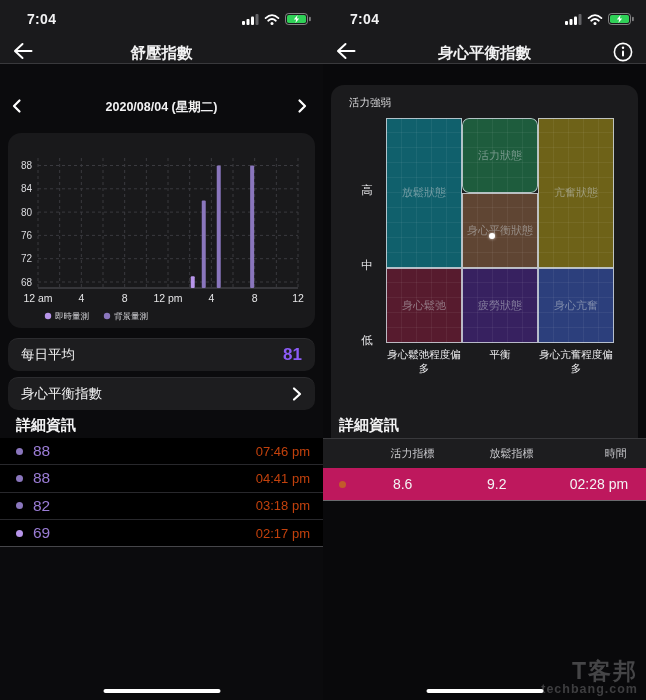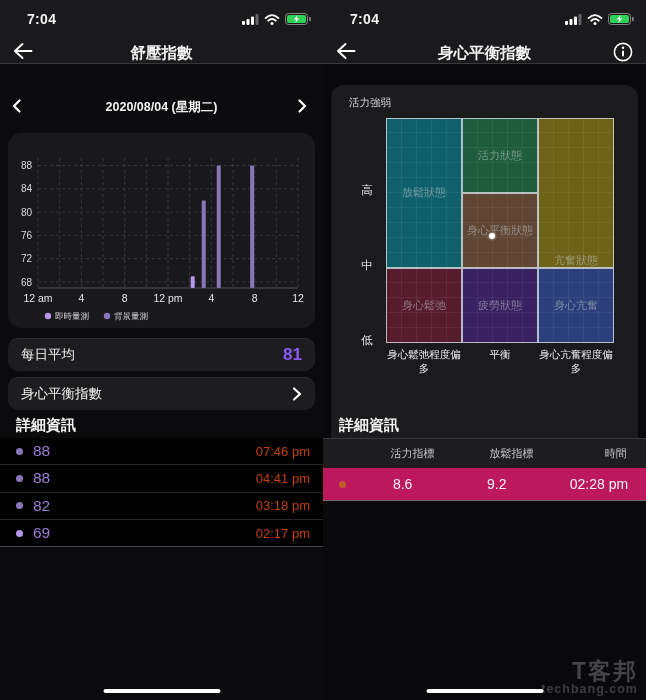--- a/index.html
+++ b/index.html
@@ -288,27 +288,27 @@
 
   <div class="balance-card">
     <div class="corner-label">活力強弱</div>
     <div class="ylab" style="top:98px;">高</div>
     <div class="ylab" style="top:173px;">中</div>
     <div class="ylab" style="top:248px;">低</div>
     <div id="balance-grid">
         <div class="region" style="left: 0%; top: 0%; width: 33.334%; height: 66.666%; background-color: rgb(16, 96, 108); text-align: center;">
           <span class="rlabel">放鬆狀態</span>
         </div>
-        <div class="region" style="left: 33.333%; top: 0%; width: 33.334%; height: 33.333%; background-color: rgb(30, 92, 61);">
+        <div class="region" style="left: 33.333%; top: 0%; width: 33.334%; height: 33.333%; background-color: rgb(30, 92, 61); border-radius: 7px;">
           <span class="rlabel">活力狀態</span>
         </div>
         <div class="region" style="left: 33.333%; top: 33.333%; width: 33.334%; height: 33.333%; background-color: rgb(95, 69, 51);">
           <span class="rlabel">身心平衡狀態</span>
         </div>
-        <div class="region" style="left: 66.666%; top: 0%; width: 33.334%; height: 66.666%; background-color: rgb(110, 98, 24); align-items: flex-end;">
+        <div class="region" style="left: 66.666%; top: 0%; width: 33.334%; height: 66.666%; background-color: rgb(110, 98, 24);">
           <span class="rlabel">亢奮狀態</span>
         </div>
         <div class="region" style="left: 0%; top: 66.666%; width: 33.334%; height: 33.333%; background-color: rgb(87, 27, 46);">
           <span class="rlabel">身心鬆弛</span>
         </div>
         <div class="region" style="left: 33.333%; top: 66.666%; width: 33.334%; height: 33.333%; background-color: rgb(55, 33, 96);">
           <span class="rlabel">疲勞狀態</span>
         </div>
         <div class="region" style="left: 66.666%; top: 66.666%; width: 33.334%; height: 33.333%; background-color: rgb(44, 63, 124);">
           <span class="rlabel">身心亢奮</span>

